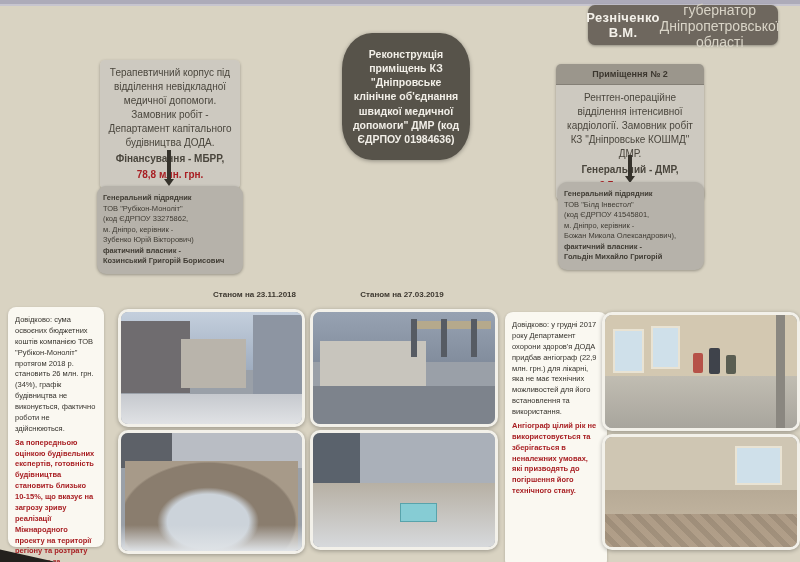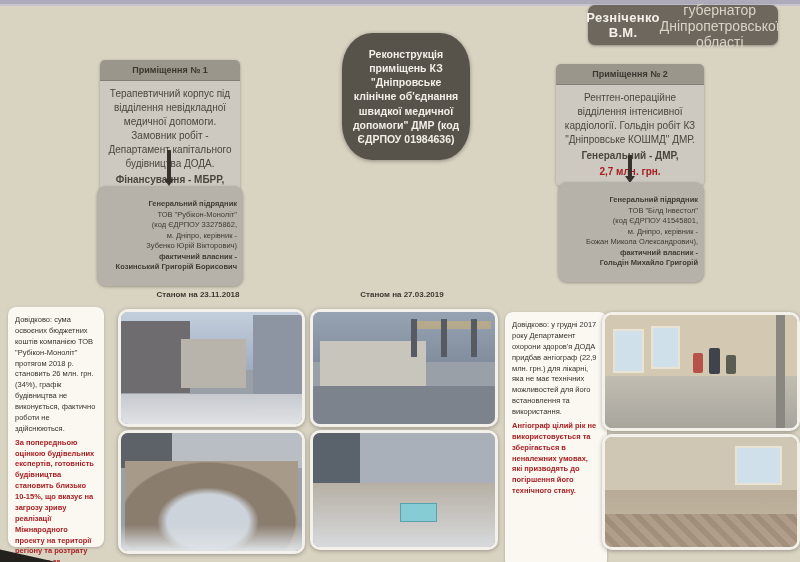--- a/index.html
+++ b/index.html
@@ -34,36 +34,36 @@
   .pbox .bd{background:#cdc9c0;padding:6px 7px 7px;font-size:10px;line-height:1.4;
     text-align:center;color:#4a463d;}
   .pbox .fund{font-weight:bold;margin-top:2px;}
   .red{color:#a81e22;}
   .fundamt{font-weight:bold;}
   .p1{left:100px;top:60px;width:140px;}
   .p2{left:556px;top:64px;width:148px;}
   
   .cbox{
     background:#b6b2aa;border-radius:9px;box-shadow:0 1px 3px rgba(0,0,0,.3);
-    font-size:7.5px;line-height:1.4;text-align:right;color:#3f3b33;
-    padding:13px 6px;box-sizing:border-box;
+    font-size:7.5px;line-height:1.4;text-align:left;color:#3f3b33;
+    padding:7px 6px;box-sizing:border-box;
   }
   .cbox .b{font-weight:bold;}
   .c1{left:97px;top:186px;width:146px;}
   .c2{left:558px;top:182px;width:146px;}
   
   .arrow{width:4px;background:#35322b;}
   .a1{left:167px;top:150px;height:30px;}
   .a2{left:628px;top:155px;height:22px;}
   .ahead{position:absolute;left:-3px;bottom:-6px;width:0;height:0;
     border-left:5px solid transparent;border-right:5px solid transparent;
     border-top:7px solid #35322b;}
   
   .caption{font-size:8px;font-weight:bold;color:#3c372f;text-align:center;width:180px;}
-  .cap1{left:108px;top:290px;}
+  .cap1{left:116px;top:290px;text-align:right;}
   .cap2{left:312px;top:290px;}
   
   .note{
     background:#faf8f1;border-radius:8px;box-shadow:0 1px 3px rgba(0,0,0,.2);
     font-size:7.5px;line-height:1.45;color:#35322c;padding:8px 7px;box-sizing:border-box;
   }
   .note span{display:block;}
   .note .hl{color:#a81e22;font-weight:bold;margin-top:3px;}
   .noteL{left:8px;top:307px;width:96px;height:240px;}
   .noteR{left:505px;top:312px;width:102px;height:256px;}
@@ -131,21 +131,20 @@
   <div class="abs badge">
     <div class="name">Резніченко В.М.</div>
     <div class="sub">губернатор Дніпропетровської області</div>
   </div>
 
   <div class="abs titlebox">
     <div class="t">Реконструкція приміщень КЗ "Дніпровське клінічне об'єднання швидкої медичної допомоги" ДМР (код ЄДРПОУ 01984636)</div>
   </div>
 
   <div class="abs pbox p1">
-    <div class="hd">Приміщення № 1</div>
     <div class="bd">
       <span>Терапевтичний корпус під відділення невідкладної медичної допомоги. Замовник робіт - Департамент капітального будівництва ДОДА.</span>
       <div class="fund">Фінансування - МБРР,</div>
       <div class="fund red fundamt">78,8 млн. грн.</div>
     </div>
   </div>
 
   <div class="abs arrow a1">
     <div class="ahead"></div>
   </div>
@@ -156,21 +155,21 @@
     <div>(код ЄДРПОУ 33275862,</div>
     <div>м. Дніпро, керівник -</div>
     <div>Зубенко Юрій Вікторович)</div>
     <div class="b">фактичний власник -</div>
     <div class="b">Козинський Григорій Борисович</div>
   </div>
 
   <div class="abs pbox p2">
     <div class="hd">Приміщення № 2</div>
     <div class="bd">
-      <span>Рентген-операційне відділення інтенсивної кардіології. Гольдін робіт КЗ "Дніпровське КОШМД" ДМР.</span>
+      <span>Рентген-операційне відділення інтенсивної кардіології. Замовник робіт КЗ "Дніпровське КОШМД" ДМР.</span>
       <div class="fund">Генеральний - ДМР,</div>
       <div class="fund red fundamt">2,7 млн. грн.</div>
     </div>
   </div>
 
   <div class="abs arrow a2">
     <div class="ahead"></div>
   </div>
 
   <div class="abs cbox c2">

